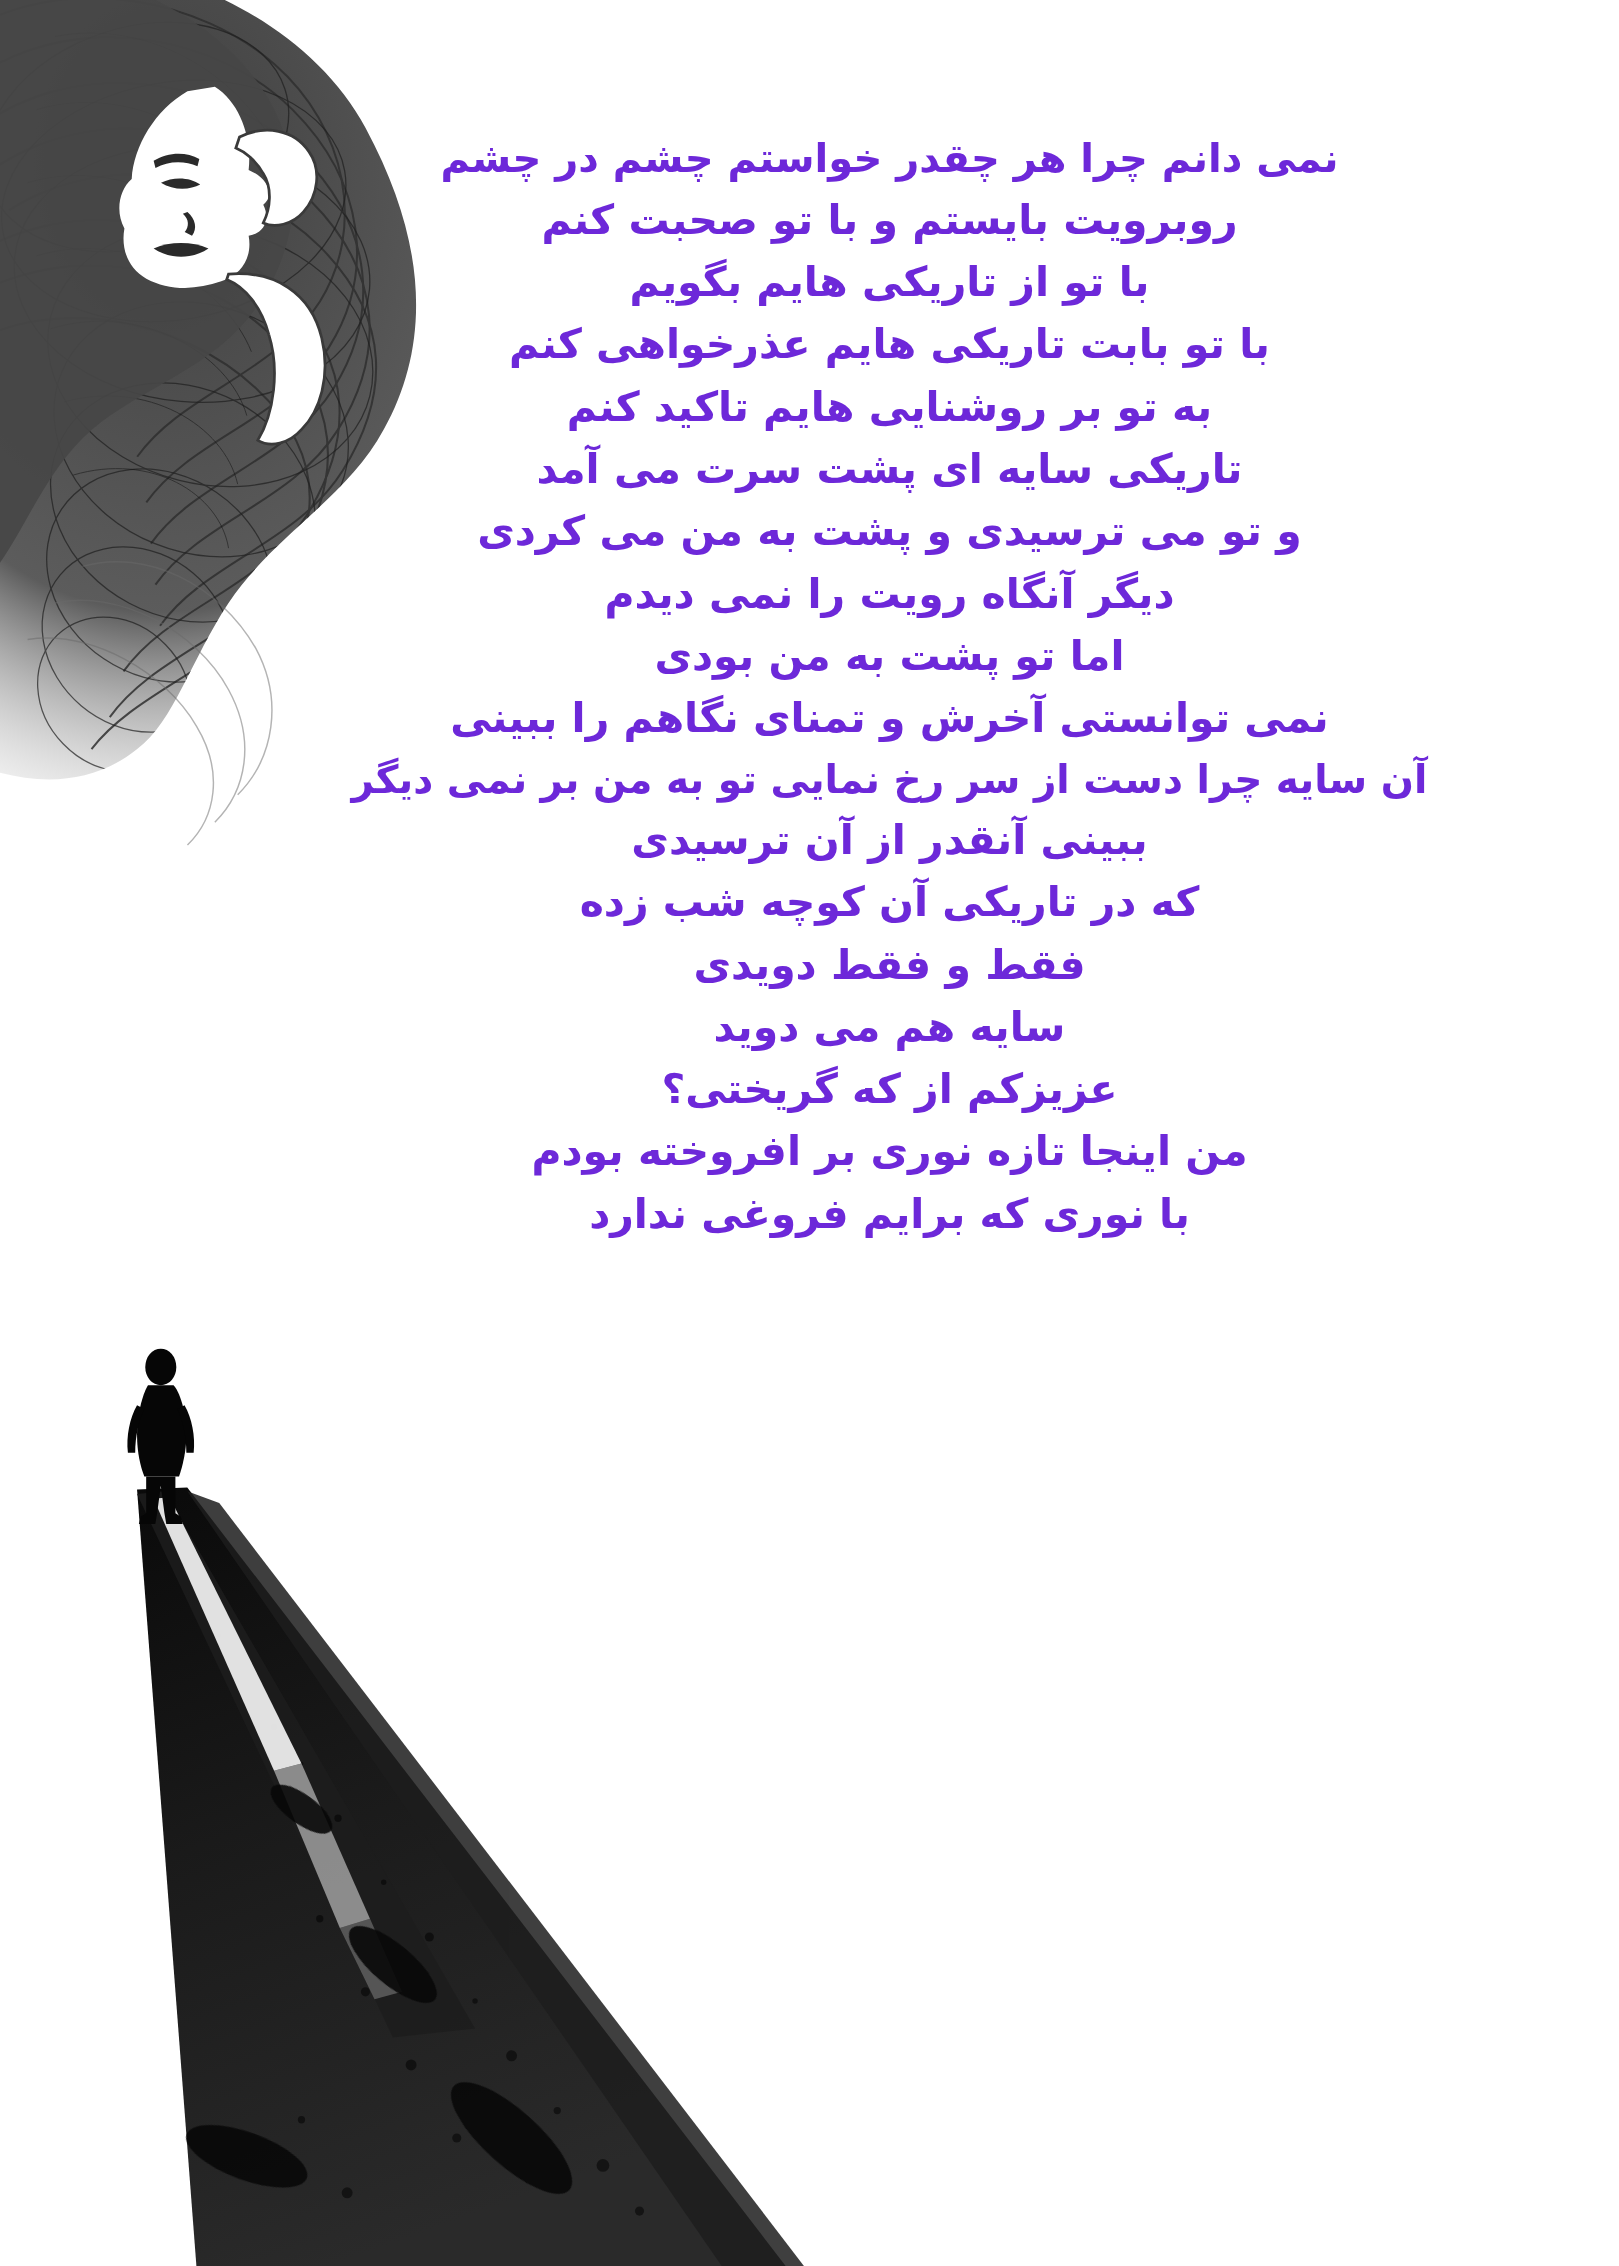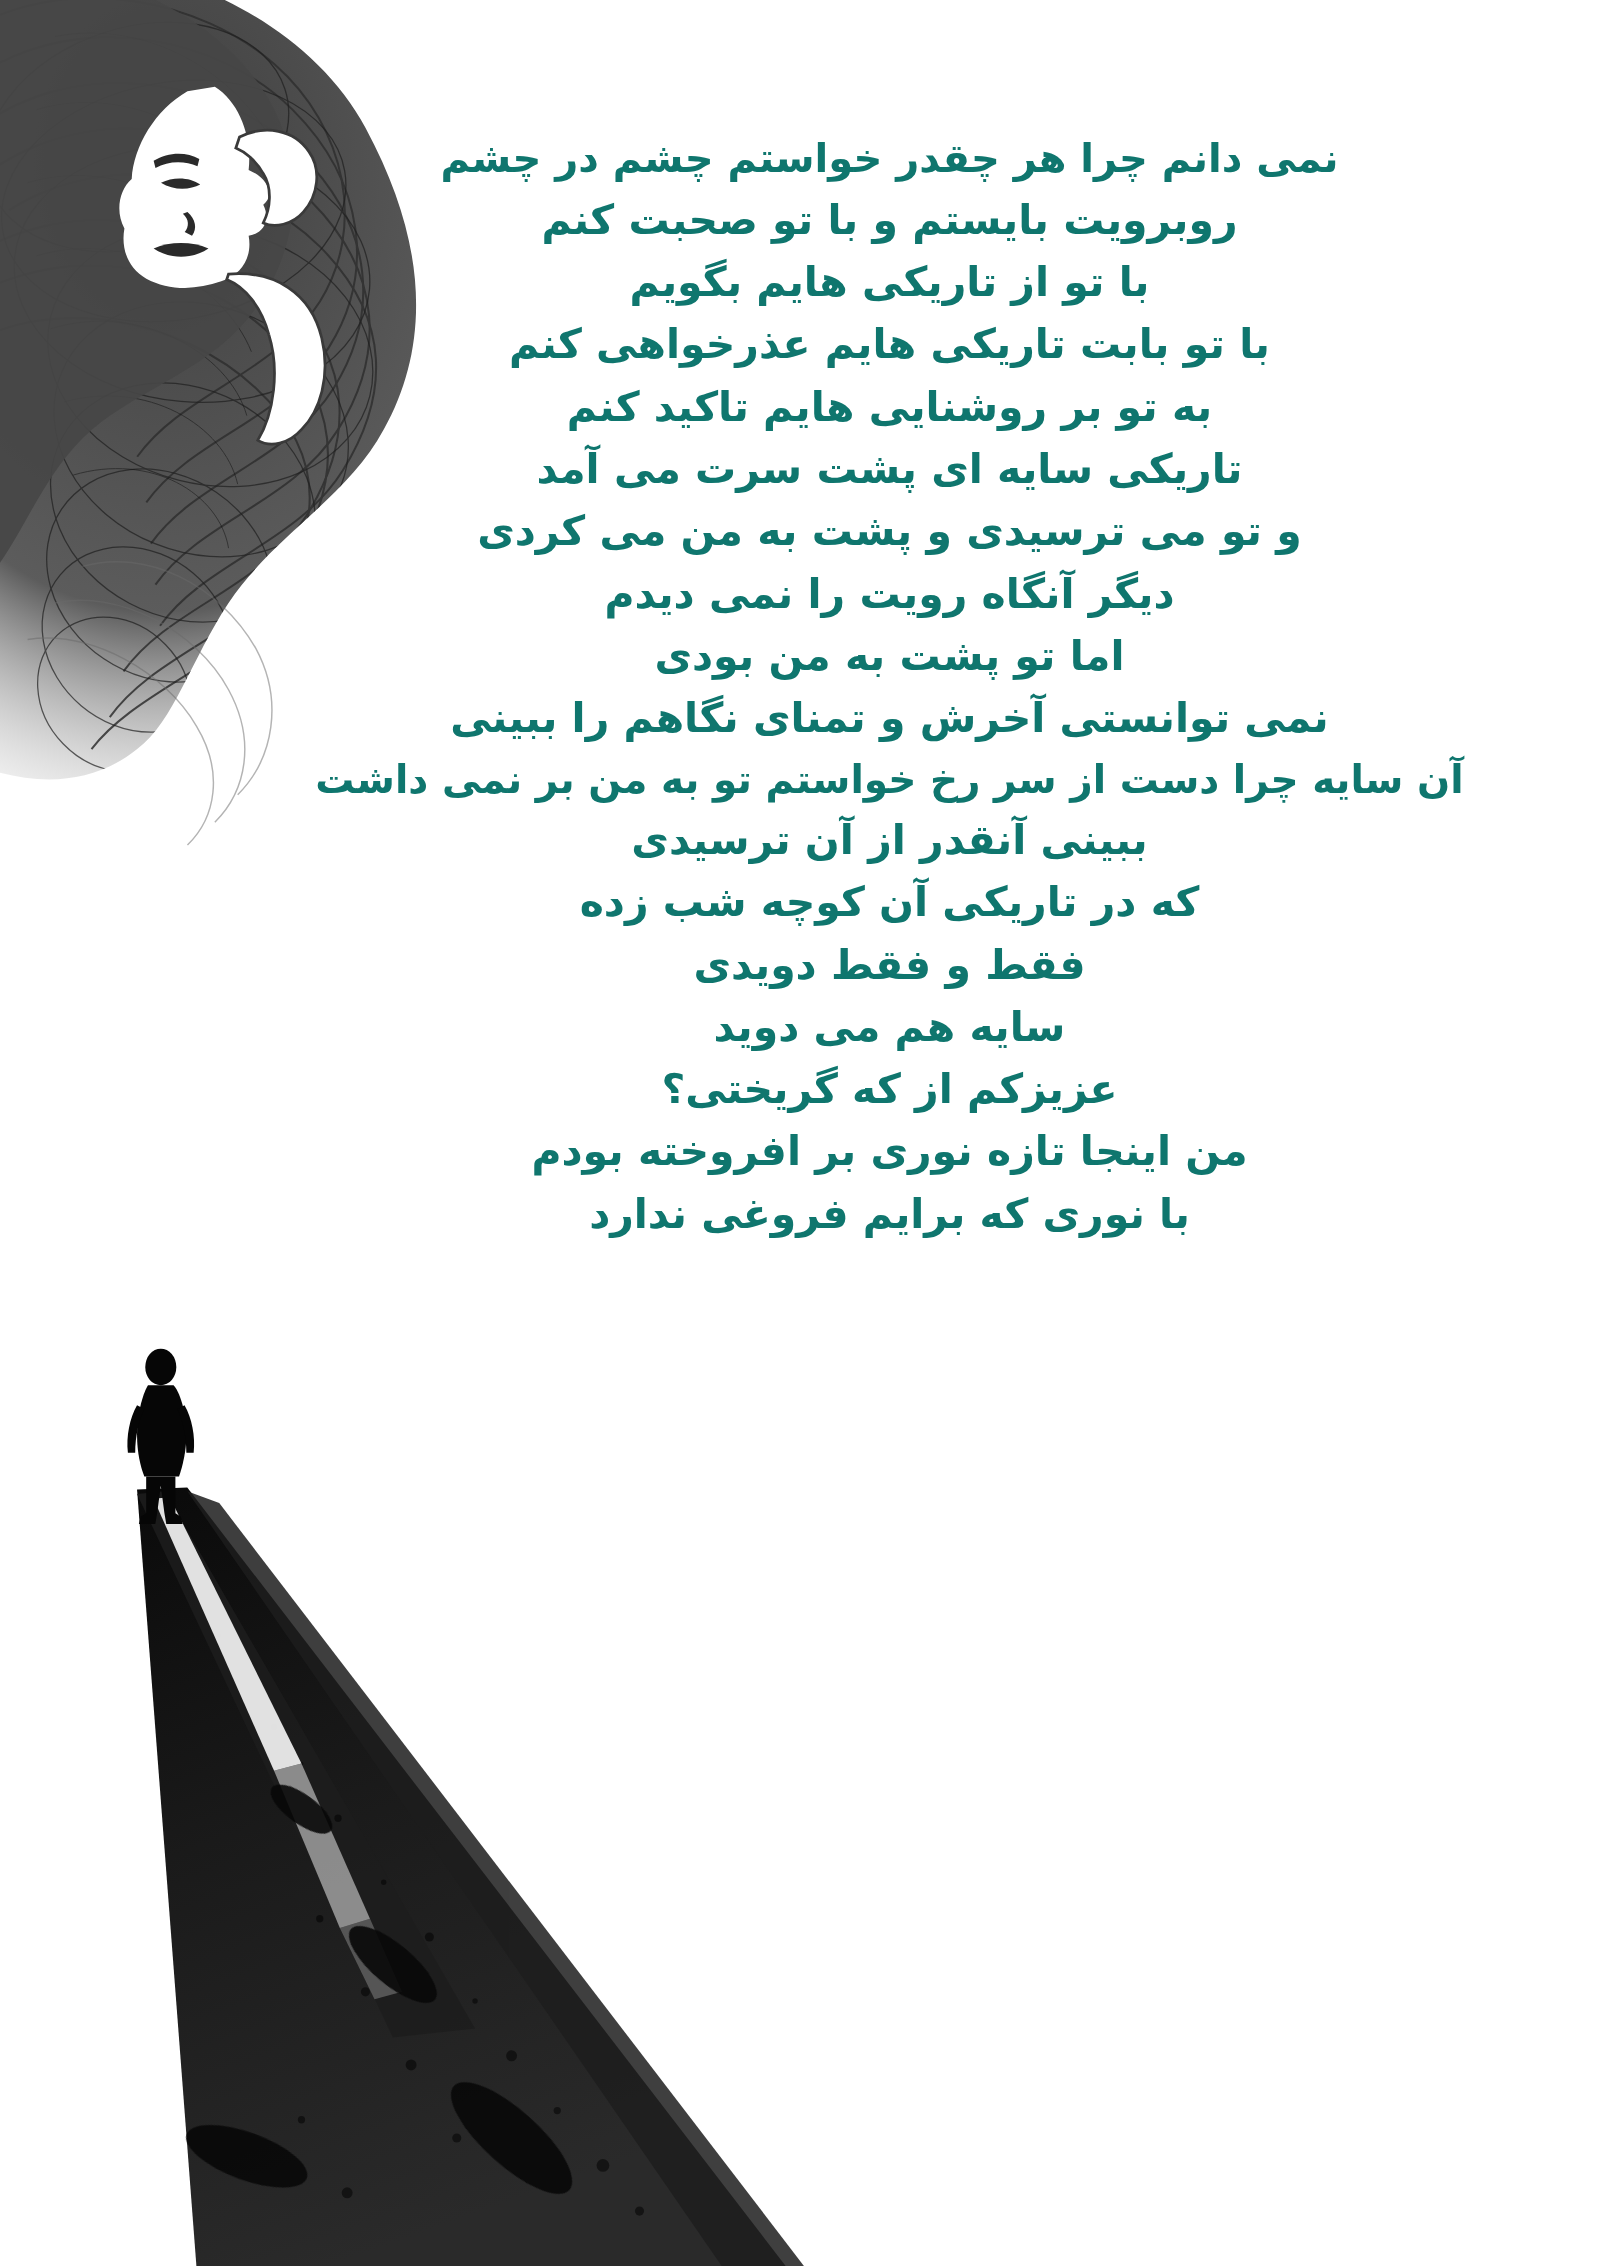--- a/index.html
+++ b/index.html
@@ -46,21 +46,21 @@
     top: 128px;
     width: 1371px;
     text-align: center;
     direction: rtl;
   }
   .poem-line {
     font-family: "DejaVu Sans", sans-serif;
     font-weight: bold;
     font-size: 41px;
     line-height: 1.52;
-    color: #0f766e;
+    color: #6d28d9;
     white-space: nowrap;
     letter-spacing: 0.5px;
   }
   .poem-line.l0 { font-size: 40px; }
   .poem-line.wide { font-size: 39px; }
 </style>
 </head>
 <body>
 
 <div id="page">
@@ -212,21 +212,21 @@
     <div class="poem-line l0">نمی دانم چرا هر چقدر خواستم چشم در چشم</div>
     <div class="poem-line">روبرویت بایستم و با تو صحبت کنم</div>
     <div class="poem-line">با تو از تاریکی هایم بگویم</div>
     <div class="poem-line">با تو بابت تاریکی هایم عذرخواهی کنم</div>
     <div class="poem-line">به تو بر روشنایی هایم تاکید کنم</div>
     <div class="poem-line">تاریکی سایه ای پشت سرت می آمد</div>
     <div class="poem-line">و تو می ترسیدی و پشت به من می کردی</div>
     <div class="poem-line">دیگر آنگاه رویت را نمی دیدم</div>
     <div class="poem-line">اما تو پشت به من بودی</div>
     <div class="poem-line">نمی توانستی آخرش و تمنای نگاهم را ببینی</div>
-    <div class="poem-line wide">آن سایه چرا دست از سر رخ خواستم تو به من بر نمی داشت</div>
+    <div class="poem-line wide">آن سایه چرا دست از سر رخ نمایی تو به من بر نمی دیگر</div>
     <div class="poem-line">ببینی آنقدر از آن ترسیدی</div>
     <div class="poem-line">که در تاریکی آن کوچه شب زده</div>
     <div class="poem-line">فقط و فقط دویدی</div>
     <div class="poem-line">سایه هم می دوید</div>
     <div class="poem-line">عزیزکم از که گریختی؟</div>
     <div class="poem-line">من اینجا تازه نوری بر افروخته بودم</div>
     <div class="poem-line">با نوری که برایم فروغی ندارد</div>
   </div>
 
 </div>

